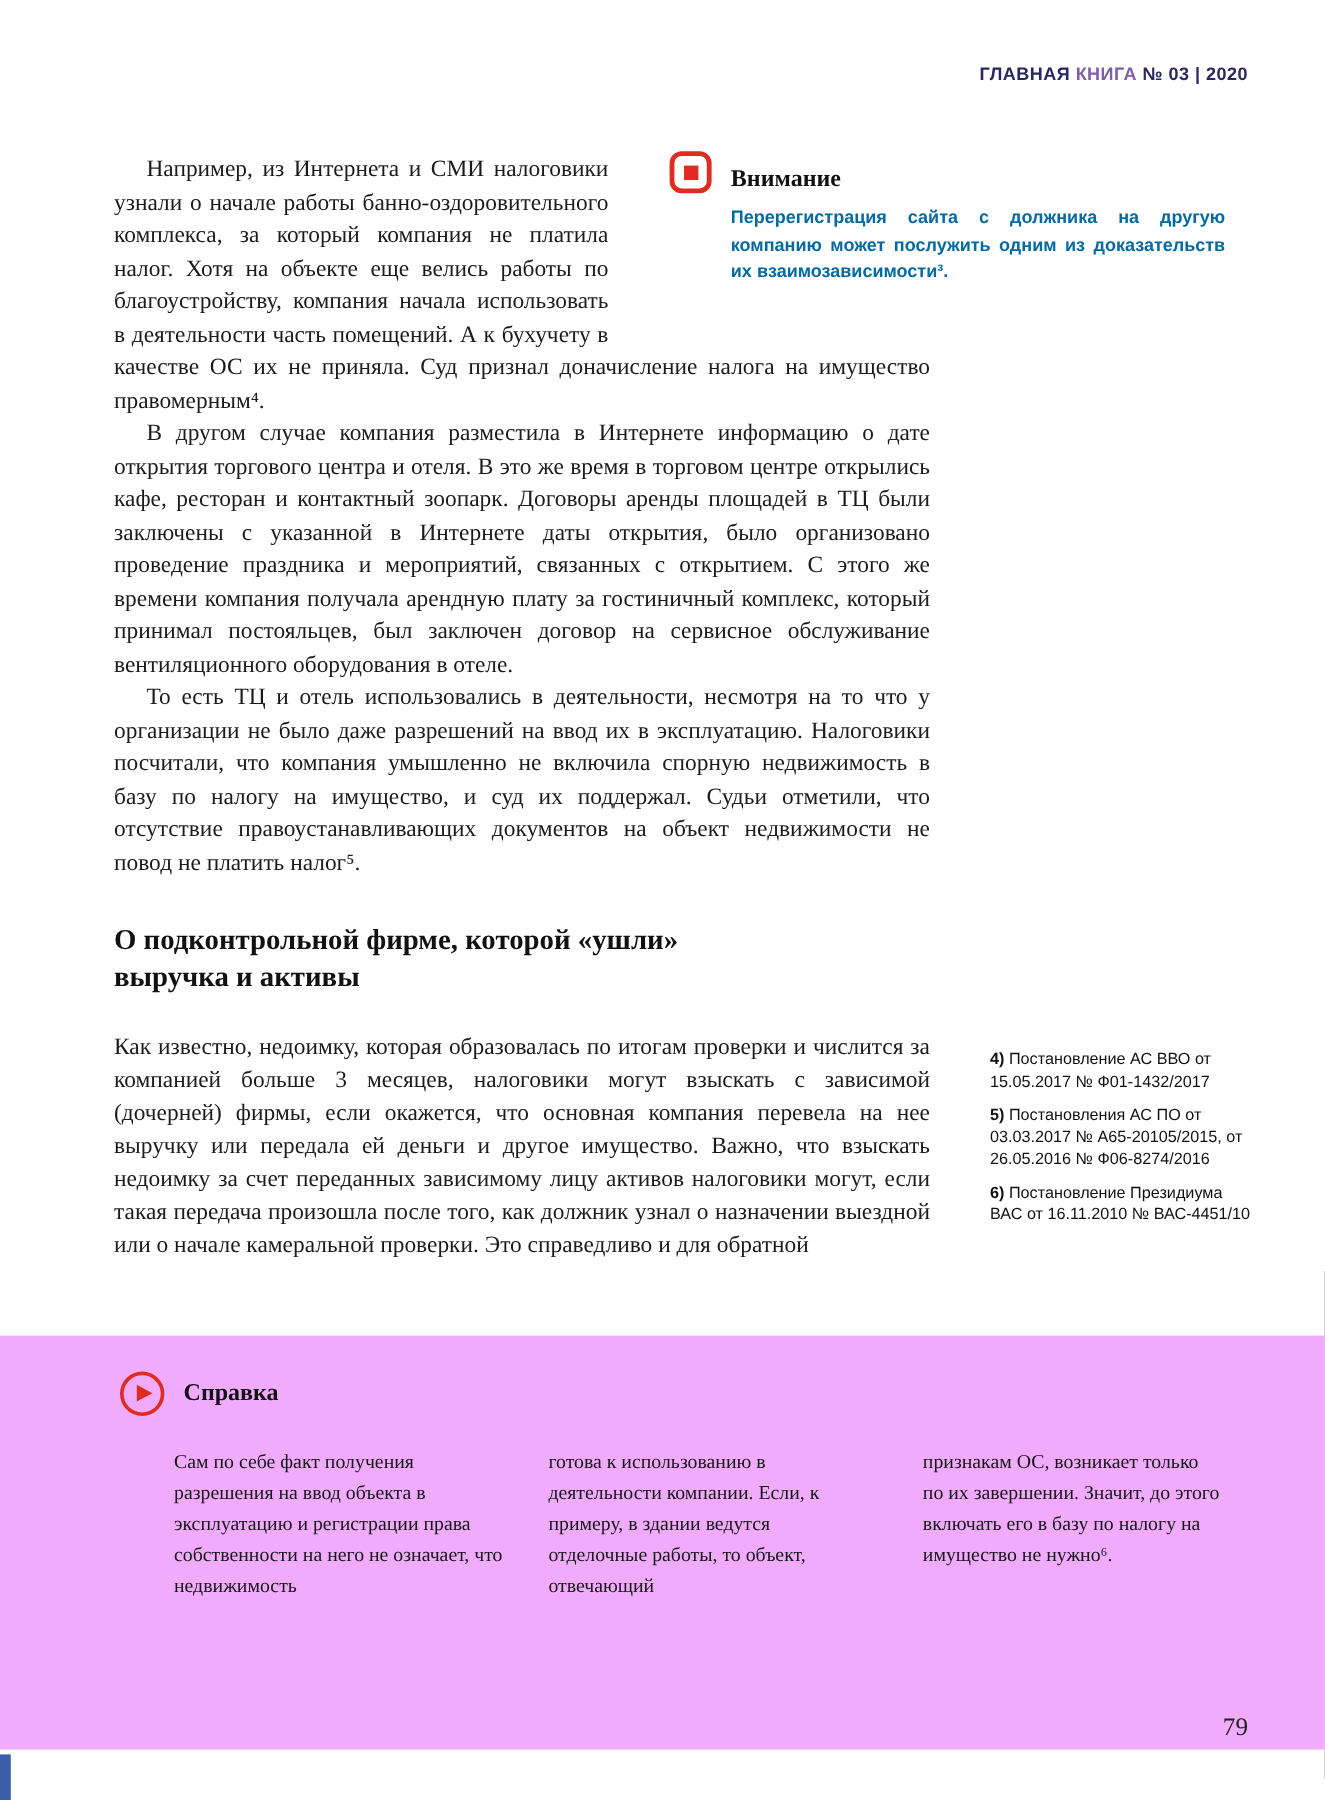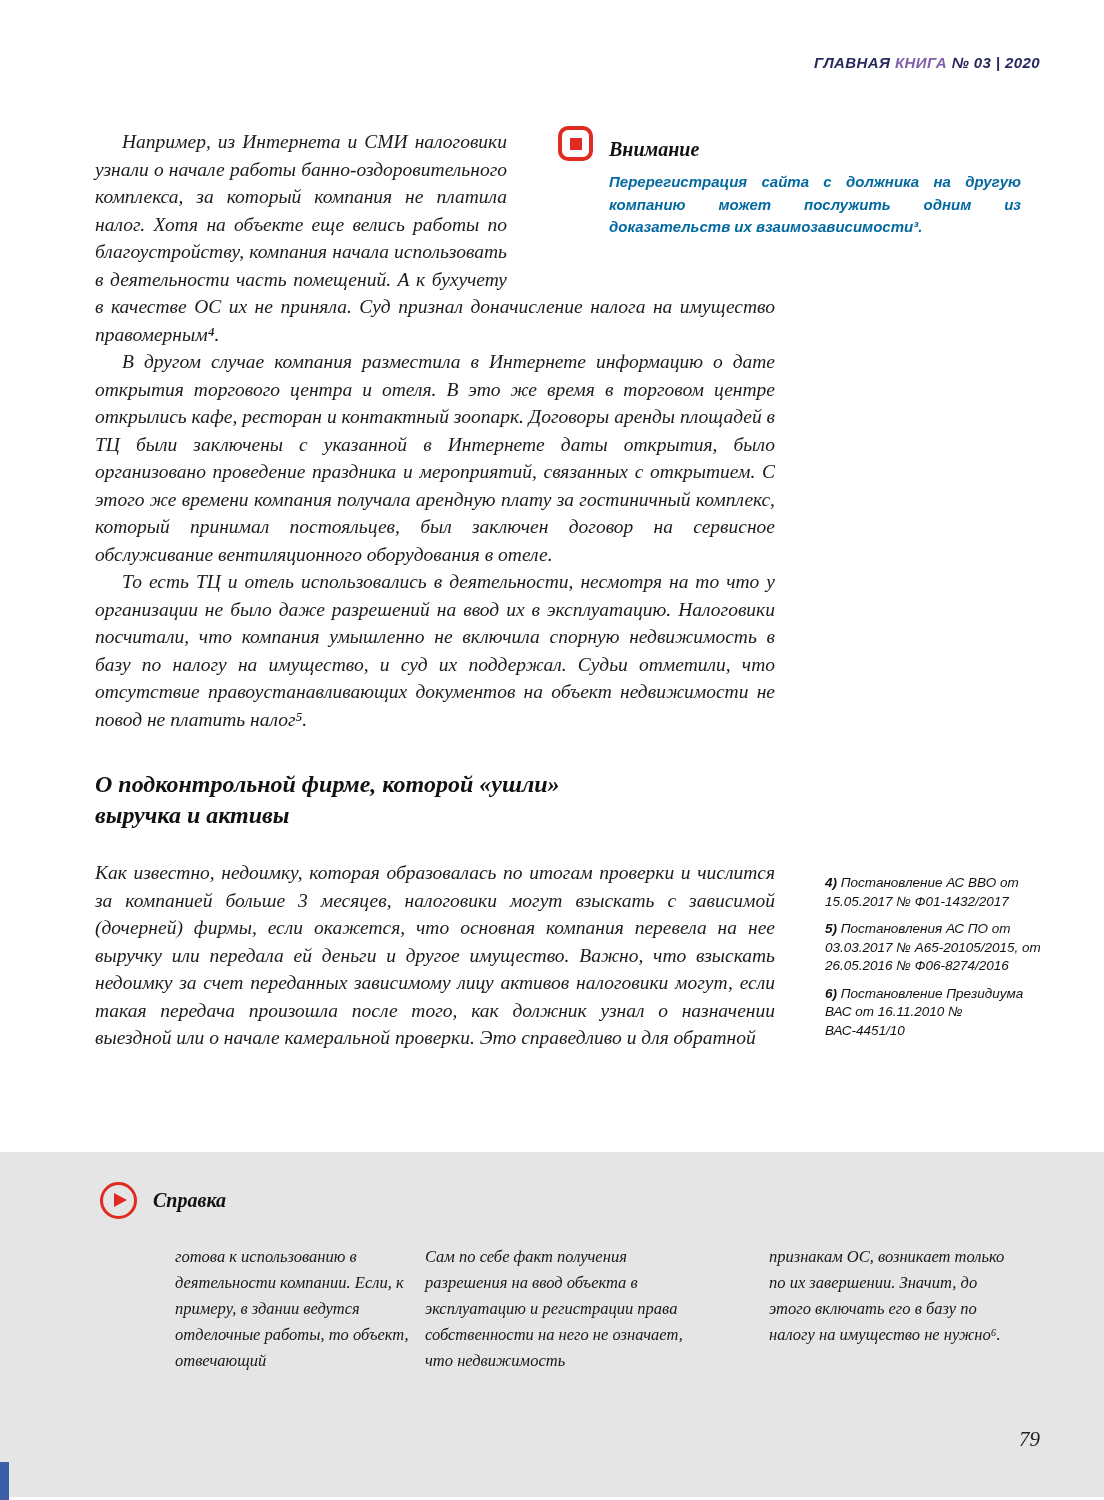--- a/index.html
+++ b/index.html
@@ -1,19 +1,19 @@
 <!DOCTYPE html>
 <html lang="ru"><head>
 <meta charset="utf-8">
 <style>
   html,body { margin:0; padding:0; background:#888; }
   .page {
     position:relative; width:1104px; height:1500px; margin:0 auto;
     background:#ffffff; overflow:hidden;
-    font-family:"Liberation Serif", serif; color:#1b1b1b;font-style:italic;
+    font-family:"Liberation Serif", serif; color:#1b1b1b;
   }
 
   
   .masthead {
     position:absolute; top:54px; right:64px;
     font-family:"Liberation Sans", sans-serif; font-weight:bold;
     font-size:15px; letter-spacing:0.4px; color:#29295f;
     white-space:nowrap;
   }
   .masthead .brand2 { color:#7e60a8; }
@@ -54,22 +54,22 @@
   .footnotes {
     position:absolute; left:825px; top:874px; width:218px;
     font-family:"Liberation Sans", sans-serif; font-size:13.5px;
     line-height:18.5px; color:#111;
   }
   .footnote { margin-bottom:9px; }
   .footnote b { font-weight:bold; }
 
   
   .reference {
-    position:absolute; left:0; top:1152px; width:1104px; height:345px;
-    background:#e5e5e5;
+    position:absolute; left:0; top:1113px; width:1104px; height:345px;
+    background:#f0abfc;
   }
   .ref-head { position:absolute; left:100px; top:30px; display:flex; align-items:center; gap:16px; }
   .ref-icon {
     width:37px; height:37px; box-sizing:border-box; border-radius:50%;
     border:3.5px solid #e02b20; position:relative; flex:0 0 auto;
   }
   .ref-icon-triangle {
     position:absolute; left:11px; top:8px; width:0; height:0;
     border-left:13px solid #e02b20;
     border-top:7px solid transparent; border-bottom:7px solid transparent;
@@ -137,22 +137,22 @@
   </div>
 
   <div class="reference">
     <div class="ref-head">
       <div class="ref-icon">
         <div class="ref-icon-triangle"></div>
       </div>
       <div class="ref-title">Справка</div>
     </div>
     <div class="ref-cols">
+      <div class="ref-col ref-col-1">Сам по себе факт получения разрешения на ввод объекта в эксплуатацию и регистрации права собственности на него не означает, что недвижимость</div>
       <div class="ref-col ref-col-2">готова к использованию в деятельности компании. Если, к примеру, в здании ведутся отделочные работы, то объект, отвечающий</div>
-      <div class="ref-col ref-col-1">Сам по себе факт получения разрешения на ввод объекта в эксплуатацию и регистрации права собственности на него не означает, что недвижимость</div>
       <div class="ref-col ref-col-3">признакам ОС, возникает только по их завершении. Значит, до этого включать его в базу по налогу на имущество не нужно⁶.</div>
     </div>
   </div>
 
   <div class="page-number">79</div>
   <div class="corner-bar"></div>
 
 </div>
 
 </body></html>

